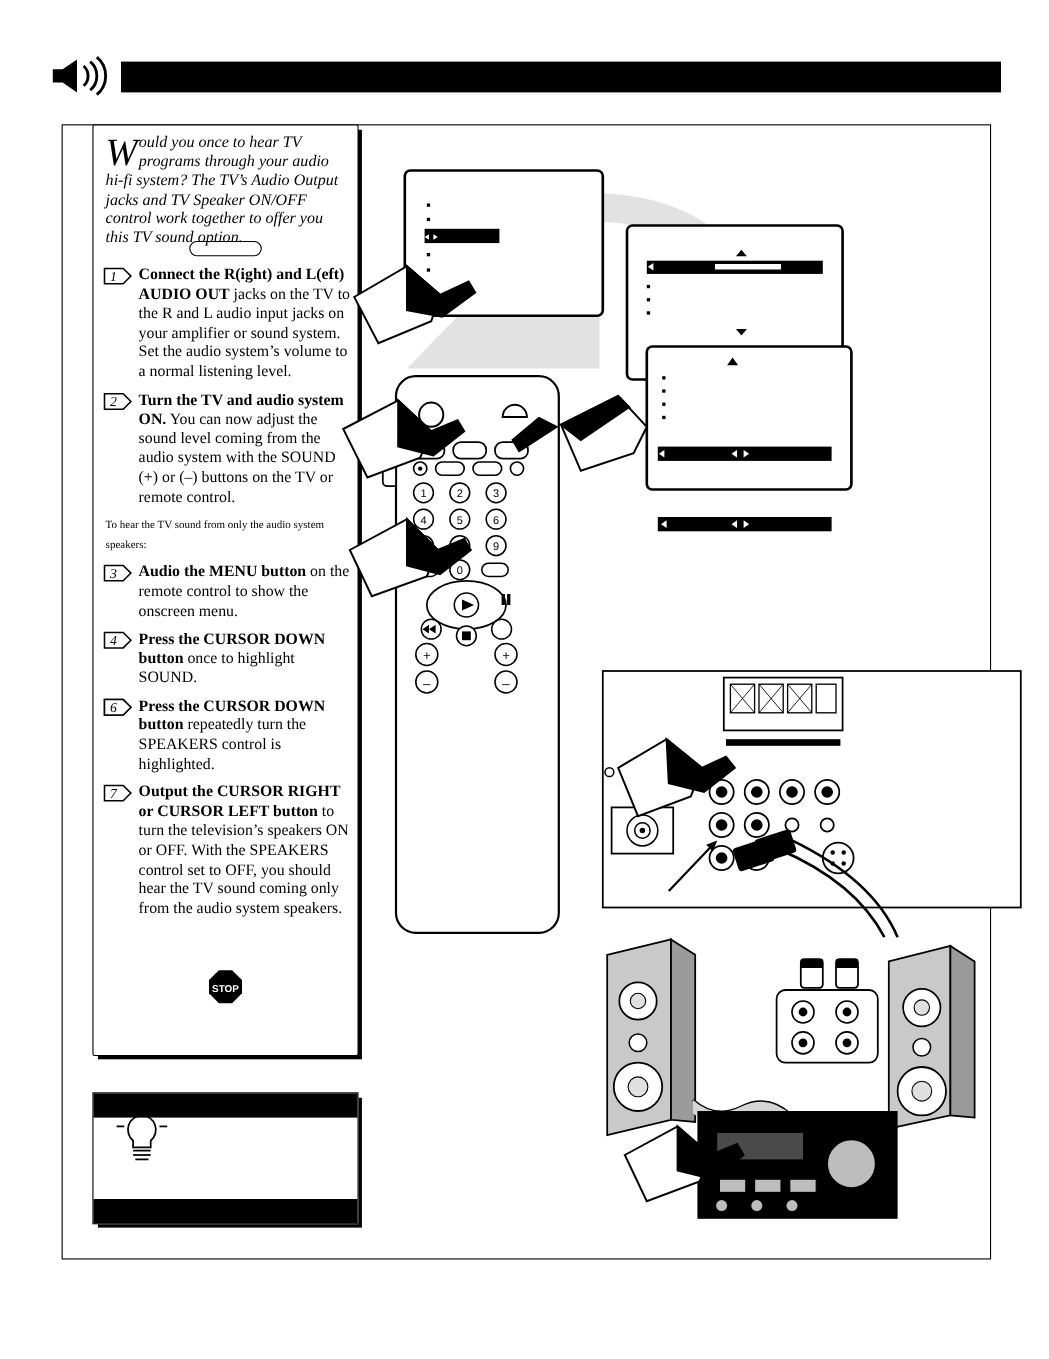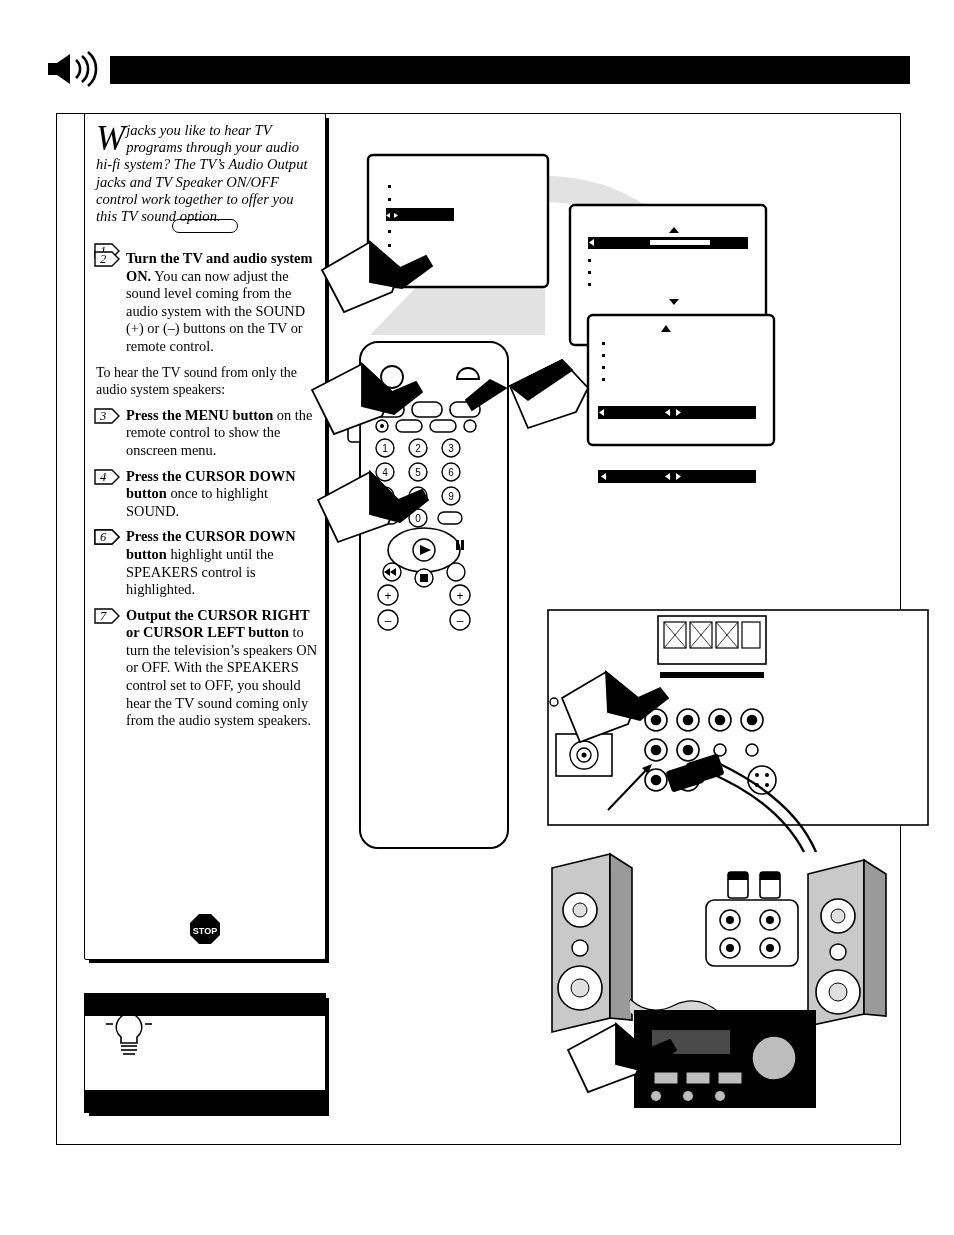--- a/index.html
+++ b/index.html
@@ -24,23 +24,23 @@
 
   .pill{position:absolute;left:172px;top:219px;width:64px;height:12px;border:1.6px solid #000;border-radius:7px;}
 
   .steps{position:absolute;left:96px;top:242px;width:228px;}
   .step{position:relative;padding-left:30px;margin-bottom:8px;font-size:14.4px;line-height:17.6px;}
   .step .body{display:block;}
   .step b{font-weight:bold;}
   .num{position:absolute;left:-2px;top:1px;width:26px;height:15px;}
   .num svg{display:block;}
   .num span{position:absolute;left:6px;top:0px;font-size:12.5px;font-style:italic;font-family:"Liberation Serif",serif;}
-  .plain{font-size:14px;line-height:17.6px;margin:0 0 8px 0;}
-
-  .stop{position:absolute;left:189px;top:913px;width:32px;height:32px;}
+  .plain{font-size:10px;line-height:17.6px;margin:0 0 8px 0;}
+
+  .stop{position:absolute;left:189px;top:881px;width:32px;height:32px;}
 
   
   .tip{position:absolute;left:84px;top:993px;width:240px;height:118px;border:1px solid #000;background:#fff;}
   .tip-shadow{position:absolute;left:89px;top:998px;width:240px;height:118px;background:#000;}
   .tip-bar{position:absolute;left:0;top:0;width:240px;height:22px;background:#000;}
   .bulb{position:absolute;left:18px;top:8px;width:52px;height:60px;}
 
   svg{overflow:visible;}
   .nofill{fill:none;stroke:#000;}
 </style>
@@ -58,34 +58,35 @@
     </svg>
   </div>
   <div class="hdr-bar"></div>
 
   <div class="frame"></div>
 
   <div class="leftcol-shadow"></div>
   <div class="leftcol"></div>
 
   <div class="intro">
-    <p><span class="dropcap">W</span><span>jacks you like to hear TV programs through your audio hi-fi system?  The TV’s Audio Output jacks and TV Speaker ON/OFF control work together to offer you this TV sound option.</span></p>
+    <p><span class="dropcap">W</span><span>ould you once to hear TV programs through your audio hi-fi system?  The TV’s Audio Output jacks and TV Speaker ON/OFF control work together to offer you this TV sound option.</span></p>
   </div>
 
   <div class="pill"></div>
 
   <div class="steps">
 
     <div class="step">
       <span class="num">
         <svg width="26" height="16" viewBox="0 0 26 16">
             <path d="M1 1 h17 l7 7 l-7 7 H1 z" fill="#fff" stroke="#000" stroke-width="1.4"></path>
           </svg>
         <span>1</span>
       </span>
+      <span class="body"><b>Connect the R(ight) and L(eft) AUDIO OUT</b><span> jacks on the TV to the R and L audio input jacks on your amplifier or sound system.  Set the audio system’s volume to a normal listening level.</span></span>
     </div>
 
     <div class="step">
       <span class="num">
         <svg width="26" height="16" viewBox="0 0 26 16">
             <path d="M1 1 h17 l7 7 l-7 7 H1 z" fill="#fff" stroke="#000" stroke-width="1.4"></path>
           </svg>
         <span>2</span>
       </span>
       <span class="body"><b>Turn the TV and audio system ON.</b><span> You can now adjust the sound level coming from the audio system with the SOUND (+) or (–) buttons on the TV or remote control.</span></span>
@@ -93,21 +94,21 @@
 
     <p class="plain">To hear the TV sound from only the audio system speakers:</p>
 
     <div class="step">
       <span class="num">
         <svg width="26" height="16" viewBox="0 0 26 16">
             <path d="M1 1 h17 l7 7 l-7 7 H1 z" fill="#fff" stroke="#000" stroke-width="1.4"></path>
           </svg>
         <span>3</span>
       </span>
-      <span class="body"><b>Press the MENU button</b><span> on the remote control to show the onscreen menu.</span></span>
+      <span class="body"><b>Audio the MENU button</b><span> on the remote control to show the onscreen menu.</span></span>
     </div>
 
     <div class="step">
       <span class="num">
         <svg width="26" height="16" viewBox="0 0 26 16">
             <path d="M1 1 h17 l7 7 l-7 7 H1 z" fill="#fff" stroke="#000" stroke-width="1.4"></path>
           </svg>
         <span>4</span>
       </span>
       <span class="body"><b>Press the CURSOR DOWN button</b><span> once to highlight SOUND.</span></span>
@@ -122,21 +123,21 @@
       </span>
     </div>
 
     <div class="step">
       <span class="num">
         <svg width="26" height="16" viewBox="0 0 26 16">
             <path d="M1 1 h17 l7 7 l-7 7 H1 z" fill="#fff" stroke="#000" stroke-width="1.4"></path>
           </svg>
         <span>6</span>
       </span>
-      <span class="body"><b>Press the CURSOR DOWN button</b><span> highlight until the SPEAKERS control is highlighted.</span></span>
+      <span class="body"><b>Press the CURSOR DOWN button</b><span> repeatedly turn the SPEAKERS control is highlighted.</span></span>
     </div>
 
     <div class="step">
       <span class="num">
         <svg width="26" height="16" viewBox="0 0 26 16">
             <path d="M1 1 h17 l7 7 l-7 7 H1 z" fill="#fff" stroke="#000" stroke-width="1.4"></path>
           </svg>
         <span>7</span>
       </span>
       <span class="body"><b>Output the CURSOR RIGHT or CURSOR LEFT button</b><span> to turn the television’s speakers ON or OFF. With the SPEAKERS control set to OFF, you should hear the TV sound coming only from the audio system speakers.</span></span>

